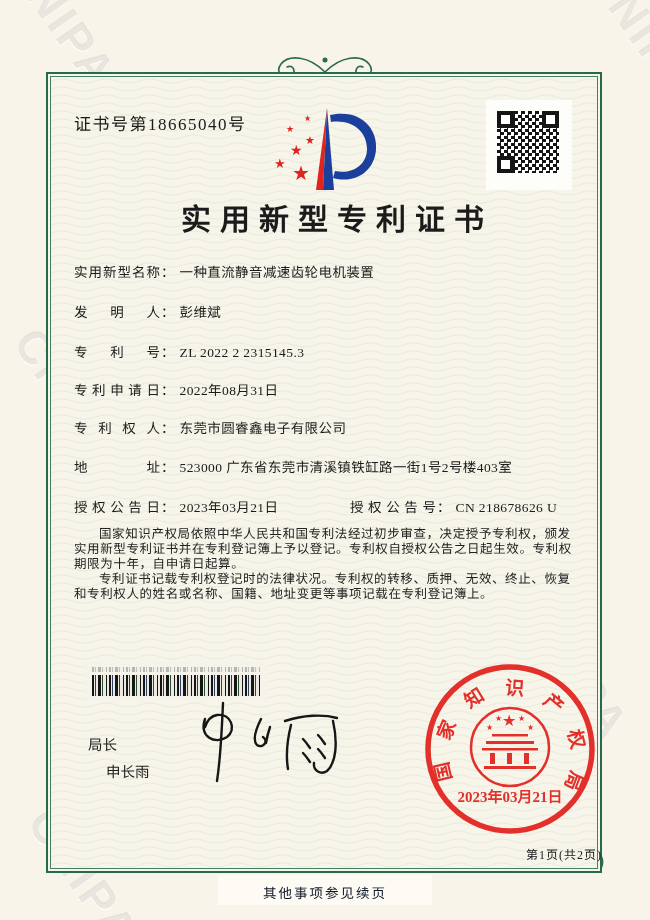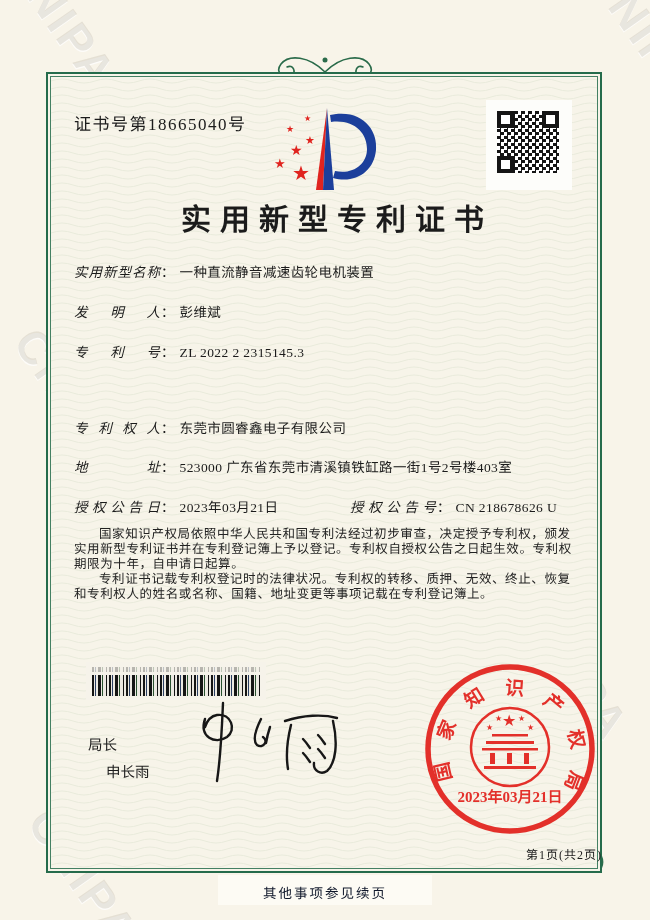--- a/index.html
+++ b/index.html
@@ -27,21 +27,21 @@
   .qr-patch{position:absolute;left:486px;top:100px;width:86px;height:90px;background:#fdfdfa;}
   .qr{position:absolute;left:497px;top:111px;width:62px;height:62px;
       background:conic-gradient(#151515 90deg,#fff 90deg 180deg,#151515 180deg 270deg,#fff 270deg) 0 0/7px 7px;}
   .finder{position:absolute;width:9px;height:9px;background:#fff;border:4px solid #151515;}
   .f-tl{left:0;top:0}.f-tr{right:0;top:0}.f-bl{left:0;bottom:0}
 
   .title{position:absolute;left:46px;top:195px;width:556px;text-align:center;
          font-size:30px;font-weight:bold;letter-spacing:9px;padding-left:13px;}
 
   .frow{position:absolute;left:74px;width:480px;font-size:13.5px;white-space:nowrap;}
-  .flabel{display:inline-block;width:86px;text-align:justify;text-align-last:justify;font-style:italic;}
+  .flabel{display:inline-block;width:86px;text-align:justify;text-align-last:justify;}
   .fcolon{display:inline-block;margin:0 5px 0 1px;}
   .fvalue{letter-spacing:.4px;}
   .r1{top:261px}.r2{top:301px}.r3{top:341px}.r4{top:379px}.r5{top:417px}.r6{top:456px}.r7{top:496px}
   .g2{position:absolute;left:276px;top:0;}
 
   .paras{position:absolute;left:74px;top:527px;width:502px;}
   .paras p{margin:0;text-indent:2em;font-size:12.5px;line-height:15px;letter-spacing:.6px;color:#222;}
 
   .barcode-patch{position:absolute;left:86px;top:662px;width:180px;height:38px;background:#f6f3ea;}
   .barcode-echo{position:absolute;left:92px;top:667px;width:168px;height:5px;opacity:.28;}
@@ -132,20 +132,23 @@
     <div class="title">实用新型专利证书</div>
 
     <div class="frow r1">
       <span class="flabel">实用新型名称</span><span class="fcolon">：</span><span class="fvalue">一种直流静音减速齿轮电机装置</span>
     </div>
     <div class="frow r2">
       <span class="flabel">发明人</span><span class="fcolon">：</span><span class="fvalue">彭维斌</span>
     </div>
     <div class="frow r3">
       <span class="flabel">专利号</span><span class="fcolon">：</span><span class="fvalue">ZL 2022 2 2315145.3</span>
+    </div>
+    <div class="frow r4">
+      <span class="flabel">专利申请日</span><span class="fcolon">：</span><span class="fvalue">2022年08月31日</span>
     </div>
     <div class="frow r5">
       <span class="flabel">专利权人</span><span class="fcolon">：</span><span class="fvalue">东莞市圆睿鑫电子有限公司</span>
     </div>
     <div class="frow r6">
       <span class="flabel">地址</span><span class="fcolon">：</span><span class="fvalue">523000 广东省东莞市清溪镇铁缸路一街1号2号楼403室</span>
     </div>
     <div class="frow r7">
       <span class="flabel">授权公告日</span><span class="fcolon">：</span><span class="fvalue">2023年03月21日</span>
       <span class="g2">

